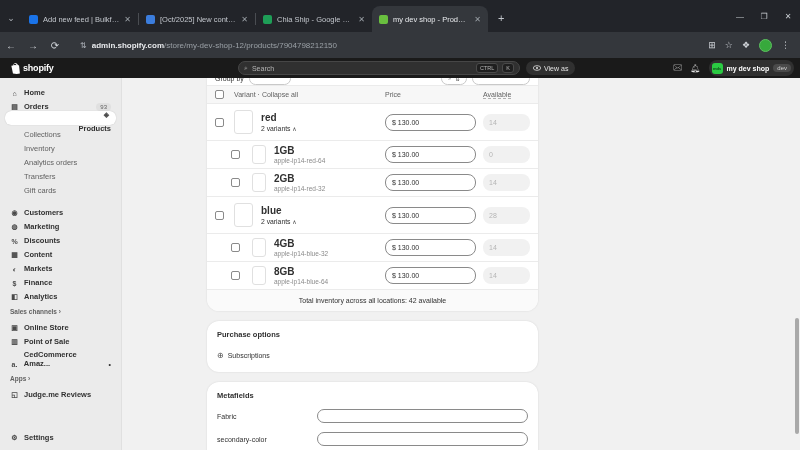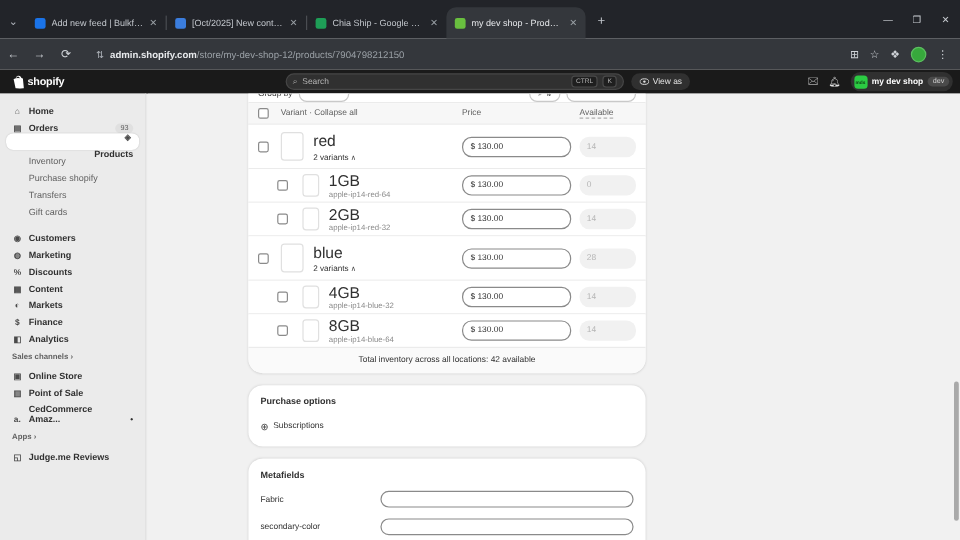--- a/index.html
+++ b/index.html
@@ -84,21 +84,21 @@
   .trow.parent { height:37px; }
   .trow.child { height:28px; }
   .trow .cb { margin-left:8px; }
   .trow.child .cb { margin-left:24px; }
   .thumb { border:1px solid #e0e0e0; border-radius:3px; margin-left:10px; flex:none;
     background: radial-gradient(circle at 28% 16%, #2e2820 0 24%, transparent 26%),
                 linear-gradient(155deg, #f3e9d8 15%, #d9b астра98 40%, #b07847 62%, #57311c 85%, #231309 100%); }
   .trow.parent .thumb { width:19px; height:24px; }
   .trow.child .thumb { width:14px; height:19px; margin-left:12px; }
   .rowtext { margin-left:8px; }
-  .rname { font-size:13px; color:#303030; }
+  .rname { font-size:10px; color:#303030;font-weight:bold; }
   .rsub { font-size:6.8px; color:#303030; margin-top:2px; }
   .rsku { font-size:6.5px; color:#8a8a8a; margin-top:1px; }
   .chev { font-size:6px; color:#4a4a4a; }
   .price-input { position:absolute; left:178px; width:91px; height:17px; border:1px solid #8a8a8a; border-radius:8px; font-size:7px; color:#303030; padding:0 6px; background:#fff; }
   .avail-box { position:absolute; left:276px; width:47px; height:17px; background:#f1f1f1; border-radius:8px; font-size:7px; color:#b5b5b5; display:flex; align-items:center; padding:0 6px; }
   .tfoot { height:21px; display:flex; align-items:center; justify-content:center; font-size:7px; color:#303030; background:#fafafa; border-radius:0 0 12px 12px; }
 
   .card.purchase { margin-top:10px; padding:9px 10px 12px; }
   .card-title { font-size:7.5px; font-weight:bold; color:#303030; }
   .subs-row { display:flex; align-items:center; gap:4px; margin-top:12px; font-size:7px; color:#303030; }
@@ -208,25 +208,29 @@
     <span class="ic">▤</span>
     <span class="lb">Orders</span>
   <span class="badge">93</span>
       </div>
       <div class="sitem active">
     <span class="ic">◈</span>
     <span class="lb">Products</span>
   </div>
       <div class="sitem child">
 
+    <span class="lb">Collections</span>
+  </div>
+      <div class="sitem child">
+
     <span class="lb">Inventory</span>
   </div>
       <div class="sitem child">
 
-    <span class="lb">Purchase shopify</span>
+    <span class="lb">Analytics orders</span>
   </div>
       <div class="sitem child">
 
     <span class="lb">Transfers</span>
   </div>
       <div class="sitem child">
 
     <span class="lb">Gift cards</span>
   </div>
       <div class="gap8"></div>
@@ -270,20 +274,24 @@
       <div class="gap8"></div>
       <div class="sitem">
     <span class="ic">a.</span>
     <span class="lb">CedCommerce Amaz...</span>
   <span class="dot">•</span>
       </div>
       <div class="shead"><span>Apps</span> ›</div>
       <div class="sitem">
     <span class="ic">◱</span>
     <span class="lb">Judge.me Reviews</span>
+  </div>
+      <div class="sitem settings-slot">
+    <span class="ic">⚙</span>
+    <span class="lb">Settings</span>
   </div>
     </div>
 
   <div class="main">
     <div class="col">
 
       <div class="card clip-top">
         <div class="toolbar-sliver">
           <div class="vt-toolbar">
             <span class="lbl">Group by</span>

